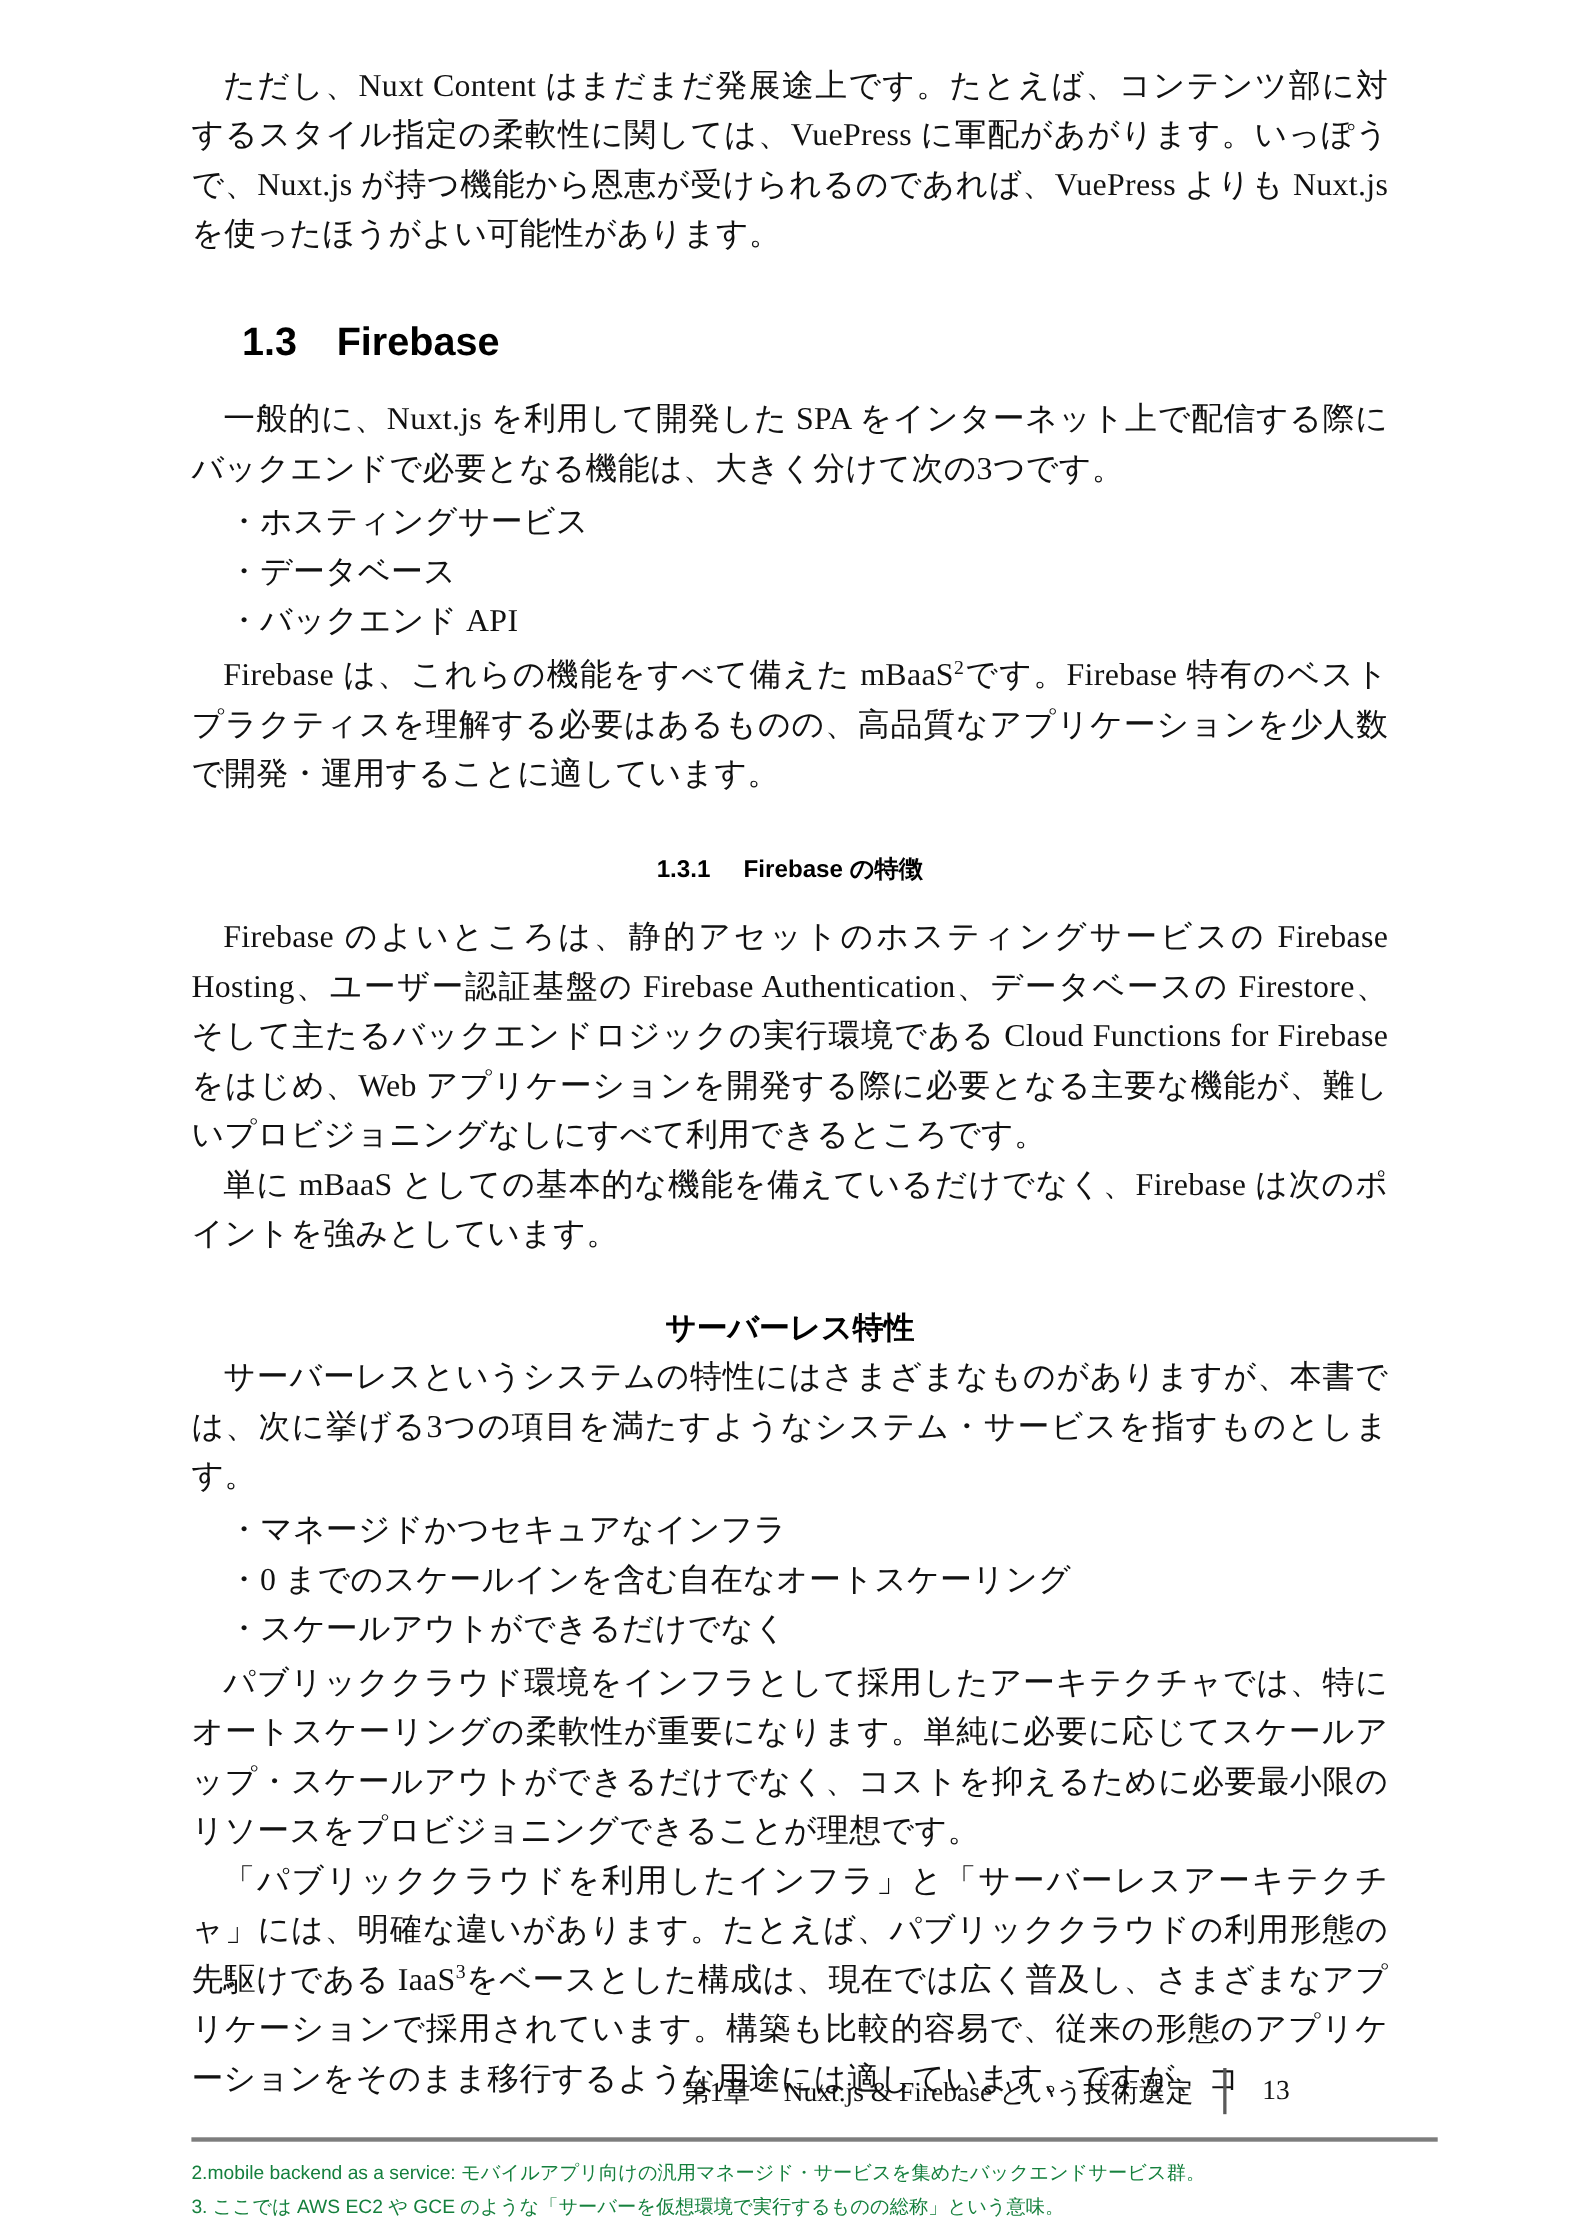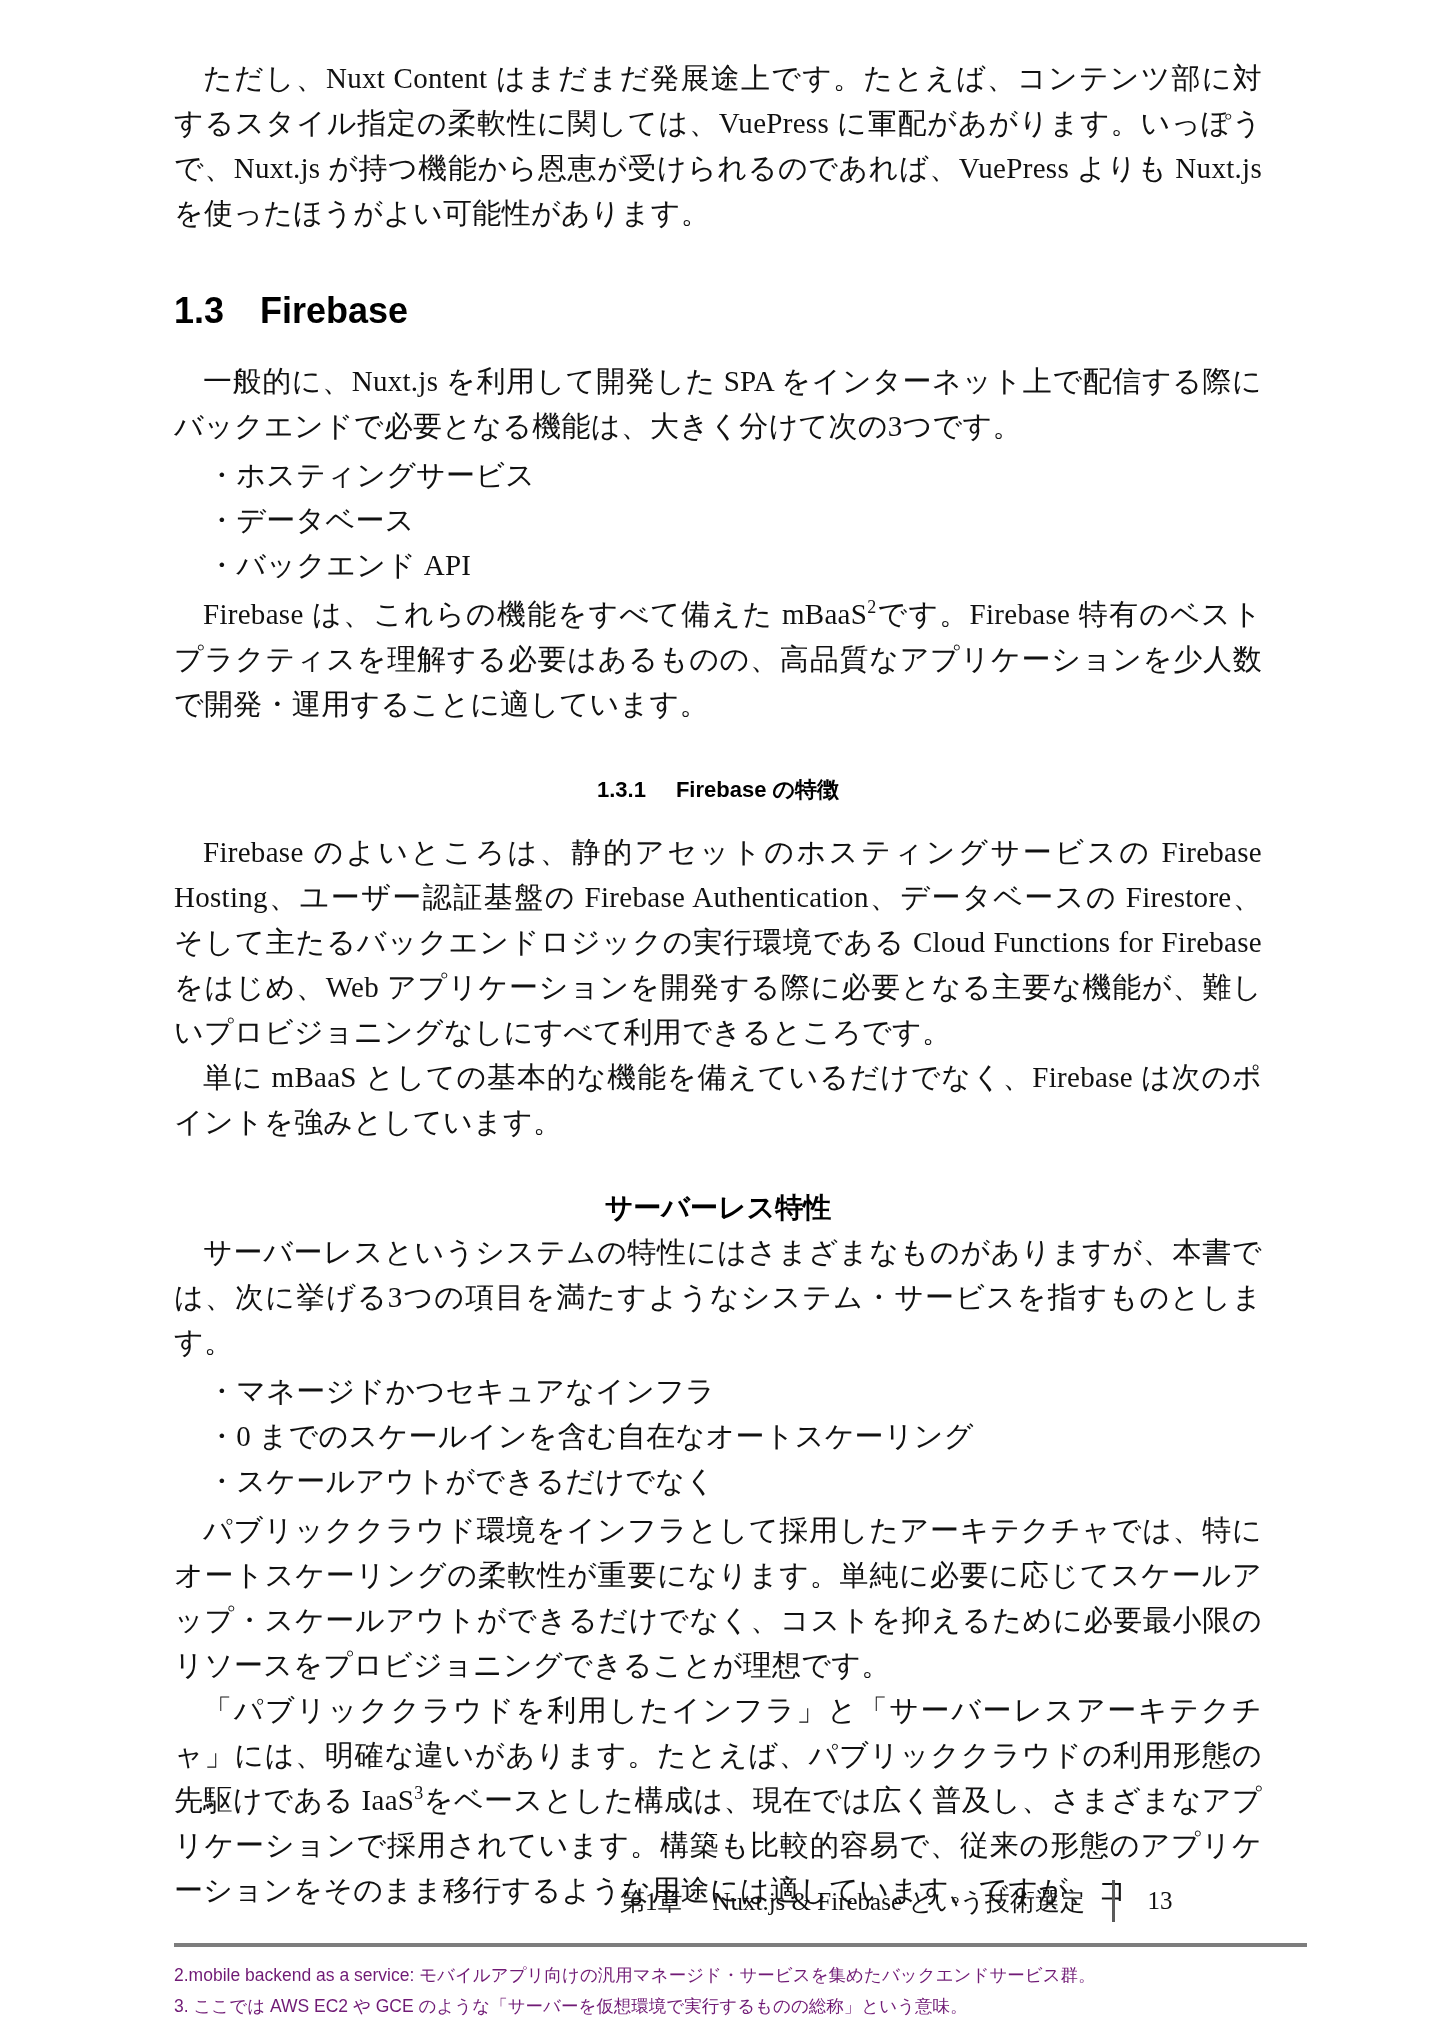--- a/index.html
+++ b/index.html
@@ -36,21 +36,21 @@
   .plain-list li { margin: 0; }
 
   h2.section-heading {
     font-family: "Liberation Sans", "DejaVu Sans", sans-serif;
     font-weight: bold;
     font-size: 36px;
     line-height: 42px;
     color: #000;
     margin: 54px 0 27px 0;
   }
-  h2.section-heading .hnum { margin-right: 36px; }
+  h2.section-heading .hnum { margin-right: 36px; margin-left: 46px; }
 
   h3.subsection-heading {
     font-family: "Liberation Sans", "DejaVu Sans", sans-serif;
     font-weight: bold;
     font-size: 22px;
     line-height: 34px;
     color: #000;
     margin: 46px 0 23px 0;
     text-align: center;
   }
@@ -75,21 +75,21 @@
   .footnote-rule {
     height: 0;
     border-top: 4px solid #7d7d7d;
     margin: 30px -45px 0 0;
   }
   .footnotes {
     margin-top: 13px;
     font-family: "Liberation Sans", "DejaVu Sans", sans-serif;
     font-size: 17.5px;
     line-height: 31px;
-    color: #701a75;
+    color: #15803d;
   }
   .footnotes p { margin: 0; }
 
   .page-footer {
     position: absolute;
     right: 255px;
     bottom: 102px;
     display: flex;
     align-items: center;
     font-family: "Liberation Serif", "DejaVu Serif", serif;

